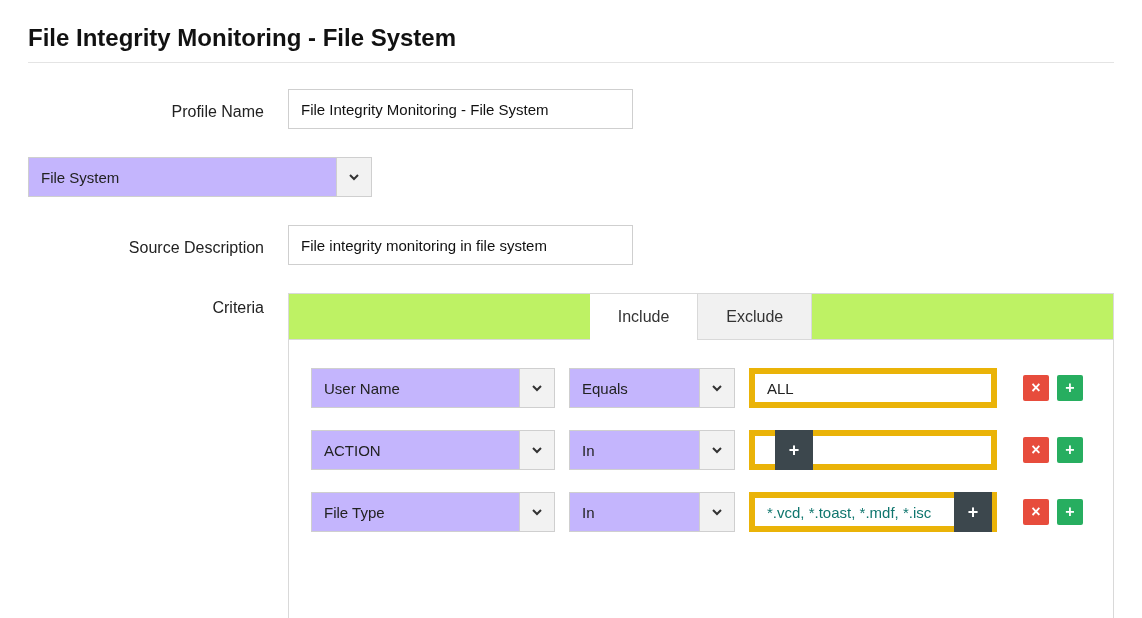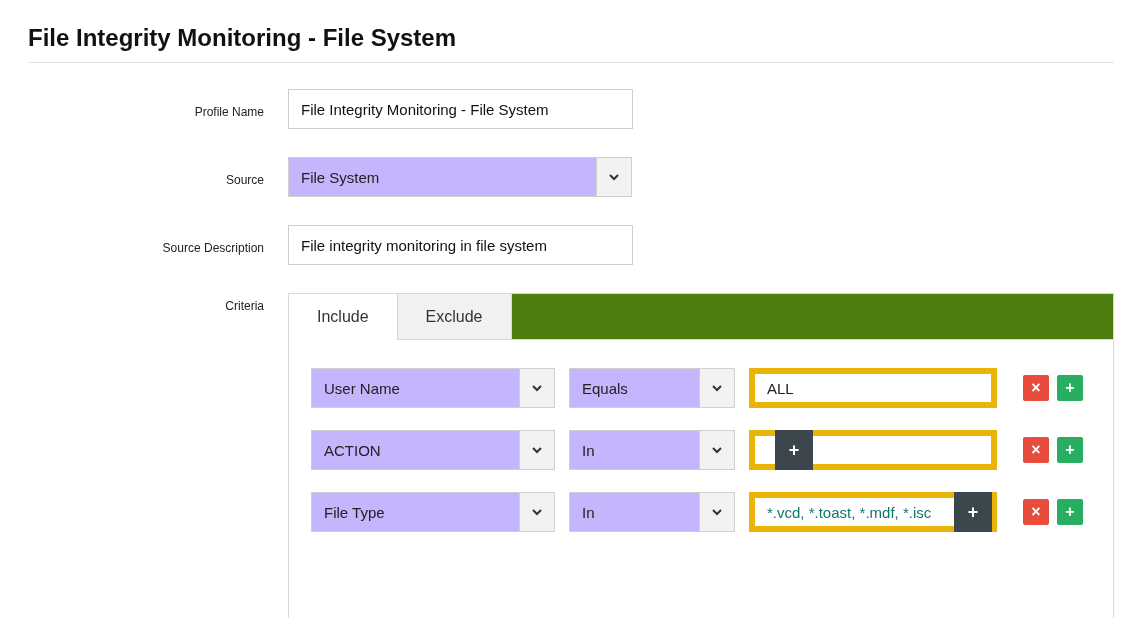--- a/index.html
+++ b/index.html
@@ -30,21 +30,21 @@
     align-items: center;
     margin-bottom: 28px;
   }
   .form-row.top {
     align-items: flex-start;
   }
   .label-col {
     width: 260px;
     text-align: right;
     padding-right: 24px;
-    font-size: 12px;
+    font-size: 16px;
     color: #222;
     padding-top: 6px;
   }
   .field-col {
     flex: 1;
     display: flex;
     flex-direction: column;
   }
   .text-input {
     height: 40px;
@@ -79,23 +79,24 @@
     cursor: pointer;
   }
   .select-text.w-308 { width: 308px; }
   .select-text.w-208 { width: 208px; }
   .select-text.w-130 { width: 130px; }
 
   .tabbar {
     display: flex;
     border: 1px solid #d9d9d9;
     border-bottom: none;
-    background: #4d7c0f;
+    background: #bef264;
     height: 46px;
     width: 100%;
+    justify-content: center;
   }
   .tab {
     padding: 0 28px;
     height: 46px;
     display: flex;
     align-items: center;
     font-size: 16px;
     color: #333;
     border-right: 1px solid #d9d9d9;
     cursor: pointer;
@@ -191,21 +192,20 @@
   <hr class="hr">
 
   <div class="form-row">
     <div class="label-col">Profile Name</div>
     <div class="field-col">
       <input class="text-input w-345" type="text" value="File Integrity Monitoring - File System" style="">
     </div>
   </div>
 
   <div class="form-row">
-    <div class="label-col">Source</div>
     <div class="field-col">
       <div class="select-wrap">
         <div class="select-text w-308">File System</div>
         <div class="select-btn">
           <span class="chev">
             <svg viewBox="0 0 12 12">
                 <path d="M2 4l4 4 4-4" fill="none" stroke="#333" stroke-width="2"></path>
               </svg>
           </span>
         </div>

